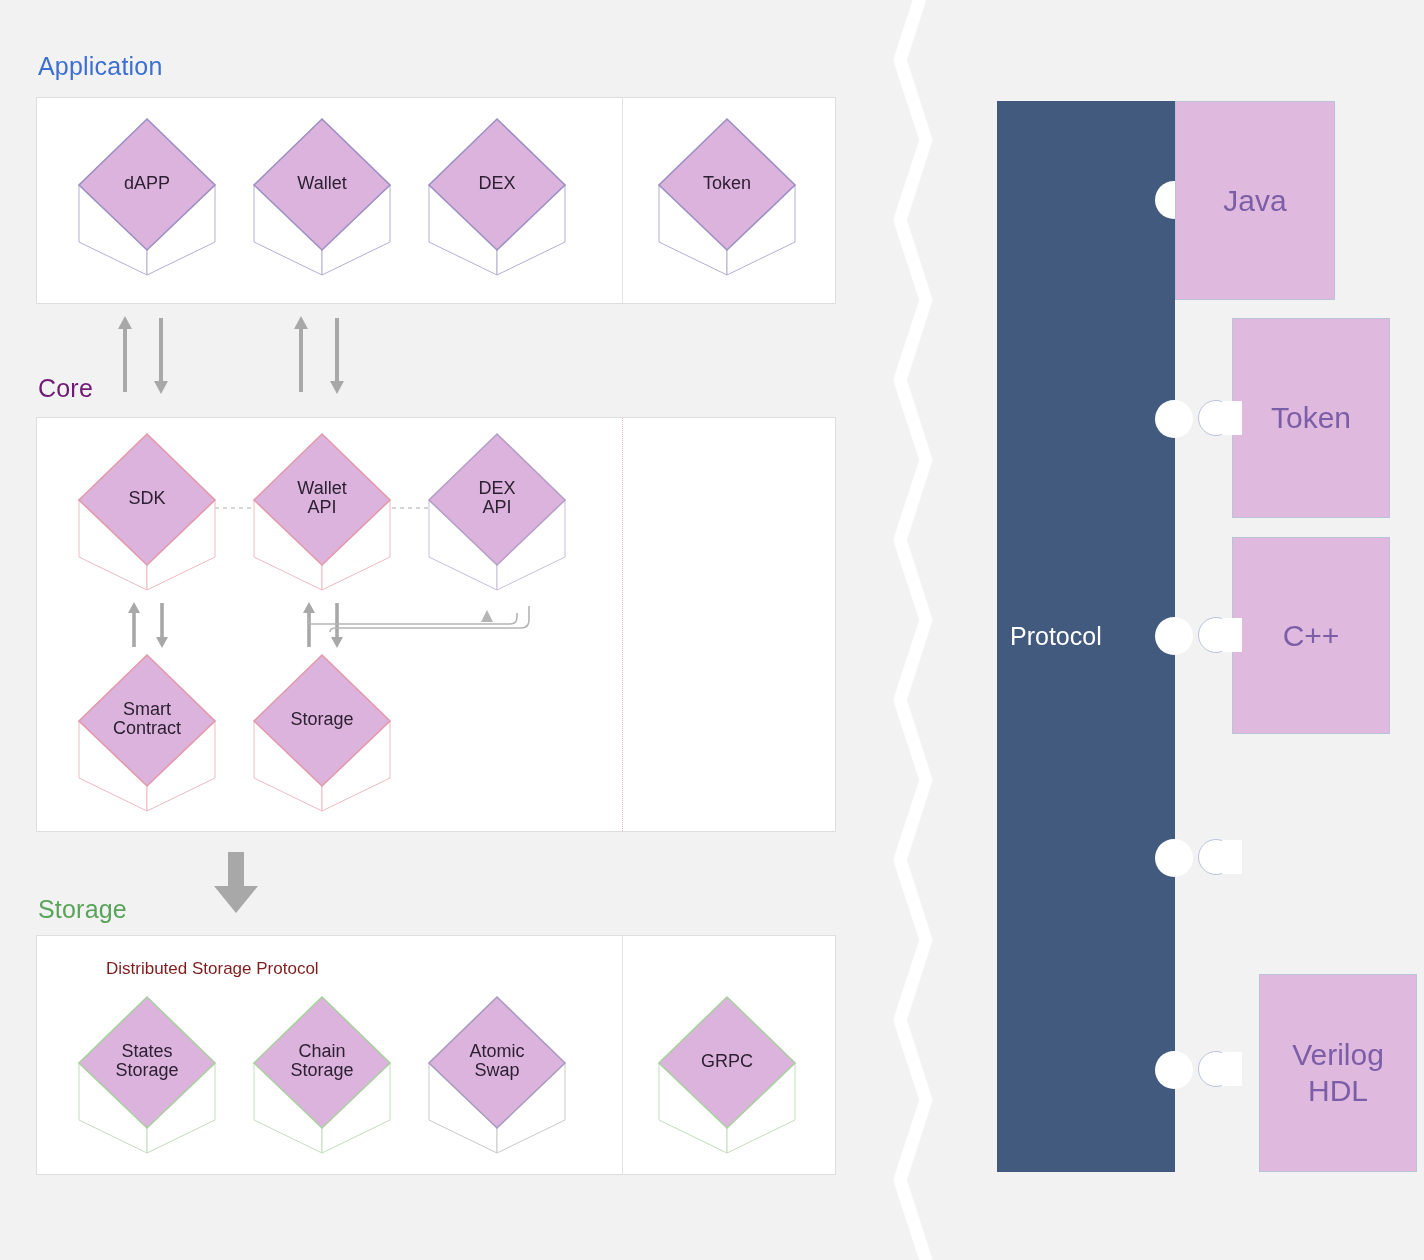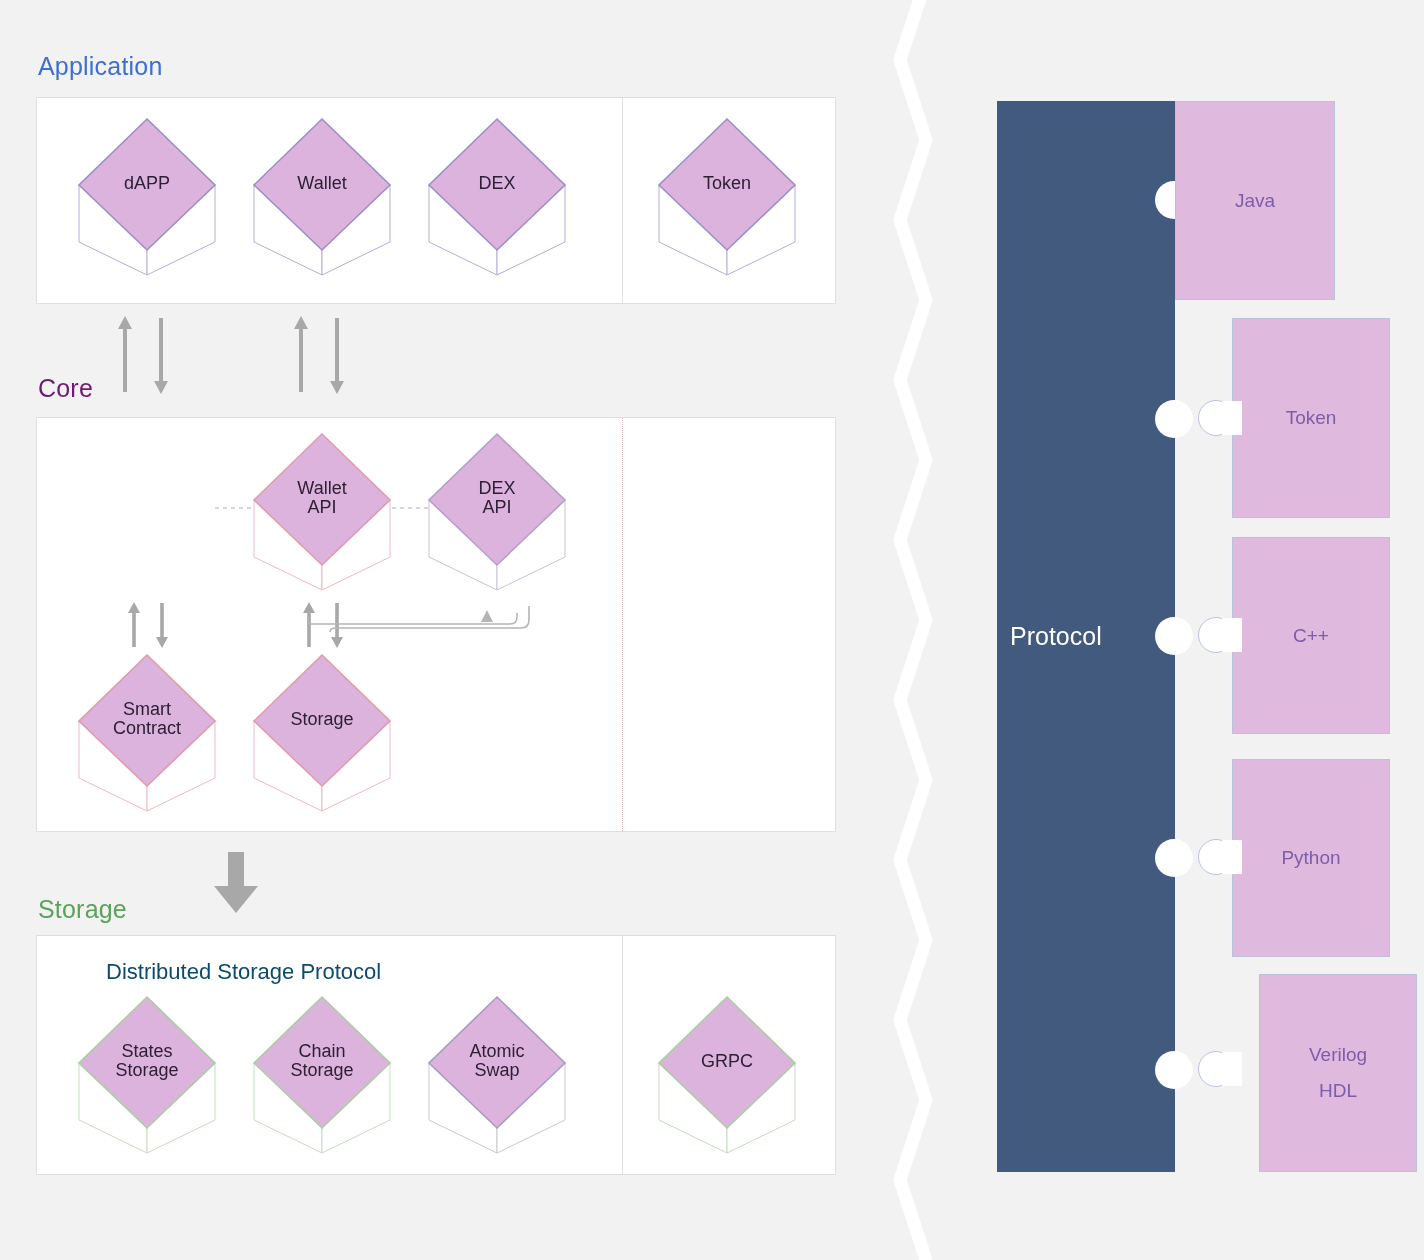--- a/index.html
+++ b/index.html
@@ -28,21 +28,21 @@
   #panel-core{left:36px;top:417px;width:800px;height:415px;}
   #panel-storage{left:36px;top:935px;width:800px;height:240px;}
 
   .panel-divider{
     position:absolute;top:0;bottom:0;width:0;
     border-left:1px dotted #e8b9c0;
   }
   .panel-divider.solid{border-left:1px solid #e3e3e3;}
 
   .panel-caption{
-    position:absolute;font-size:22px;color:#0c4a6e;white-space:nowrap;
+    position:absolute;font-size:17px;color:#7f1d1d;white-space:nowrap;
   }
 
   
   .node{position:absolute;}
   .node svg{display:block;overflow:visible;}
   .node .label{
     position:absolute;left:0;right:0;top:50%;
     transform:translateY(-50%);
     text-align:center;font-size:18px;line-height:19px;color:#2d2034;
     pointer-events:none;white-space:pre-line;
@@ -67,21 +67,21 @@
   .knob{
     position:absolute;left:1155px;width:38px;height:38px;border-radius:50%;
     background:#ffffff;
   }
   .lang{
     position:absolute;background:#e0bade;border:1px solid #b9c3d8;
     box-sizing:border-box;
   }
   .lang .lang-label{
     position:absolute;left:0;right:0;top:50%;transform:translateY(-50%);
-    text-align:center;color:#7b5ea7;font-size:19px;line-height:36px;
+    text-align:center;color:#7b5ea7;font-size:30px;line-height:36px;
     white-space:pre-line;
   }
   .socket{
     position:absolute;width:34px;height:34px;border-radius:50%;
     background:#ffffff;border:1px solid #b9c3d8;
   }
   .socket-cap{
     position:absolute;width:20px;height:34px;background:#ffffff;
   }
 </style>
@@ -153,20 +153,28 @@
       <path d="M49 80 L56 67 L42 67 Z" fill="#a8a8a8"></path>
     </svg>
   </div>
 
   <div class="layer-title" id="t-core">Core</div>
 
   <div class="panel" id="panel-core">
     <div class="panel-divider" style="left:585px;"></div>
   </div>
 
+  <div class="node" style="left:77px;top:432px;width:140px;height:160px;">
+    <svg width="140" height="160" viewBox="0 0 140 160">
+      <path d="M2 125 L2 68 L70 125 L70 158 Z" fill="#ffffff" stroke="#efb9c3" stroke-width="1"></path>
+      <path d="M138 125 L138 68 L70 125 L70 158 Z" fill="#ffffff" stroke="#efb9c3" stroke-width="1"></path>
+      <path d="M70 2 L138 68 L70 133 L2 68 Z" fill="#dcb3dc" stroke="#e39aa8" stroke-width="1.6"></path>
+    </svg>
+    <div class="label" style="top:66px;">SDK</div>
+  </div>
 
   <div class="node" style="left:215px;top:505px;width:50px;height:6px;">
     <svg width="50" height="6" viewBox="0 0 50 6">
       <line x1="0" y1="3" x2="50" y2="3" stroke="#c9c9c9" stroke-width="1.6" stroke-dasharray="4 4"></line>
     </svg>
   </div>
 
   <div class="node" style="left:252px;top:432px;width:140px;height:160px;">
     <svg width="140" height="160" viewBox="0 0 140 160">
       <path d="M2 125 L2 68 L70 125 L70 158 Z" fill="#ffffff" stroke="#efb9c3" stroke-width="1"></path>
@@ -320,23 +328,20 @@
   </div>
   <div class="socket" style="left:1198px;top:400px;"></div>
   <div class="socket-cap" style="left:1222px;top:401px;"></div>
 
   <div class="lang" style="left:1232px;top:537px;width:158px;height:197px;">
     <div class="lang-label">C++</div>
   </div>
   <div class="socket" style="left:1198px;top:617px;"></div>
   <div class="socket-cap" style="left:1222px;top:618px;"></div>
 
-  <div class="lang" style="left:1232px;top:759px;width:158px;height:198px;">
-    <div class="lang-label">Python</div>
-  </div>
   <div class="socket" style="left:1198px;top:839px;"></div>
   <div class="socket-cap" style="left:1222px;top:840px;"></div>
 
   <div class="lang" style="left:1259px;top:974px;width:158px;height:198px;">
     <div class="lang-label">Verilog
 HDL</div>
   </div>
   <div class="socket" style="left:1198px;top:1051px;"></div>
   <div class="socket-cap" style="left:1222px;top:1052px;"></div>
 

